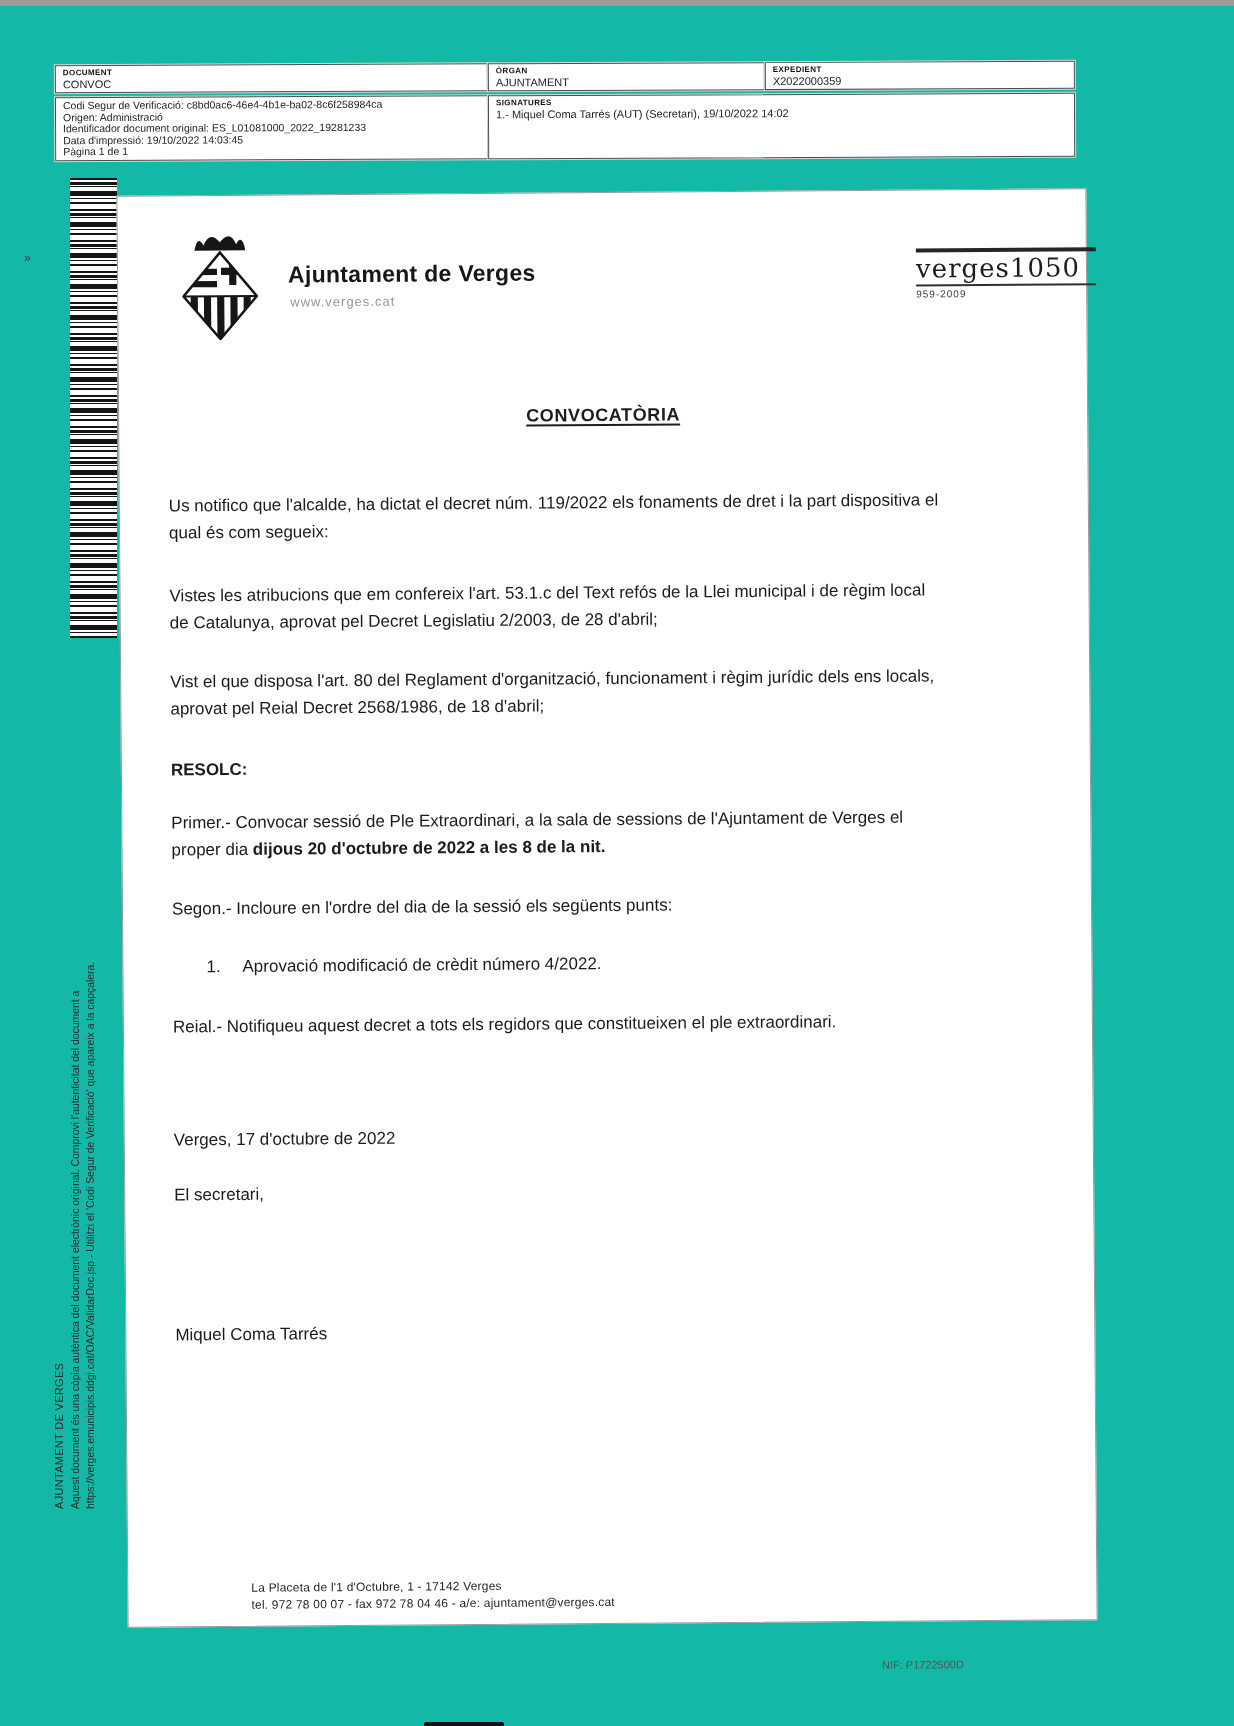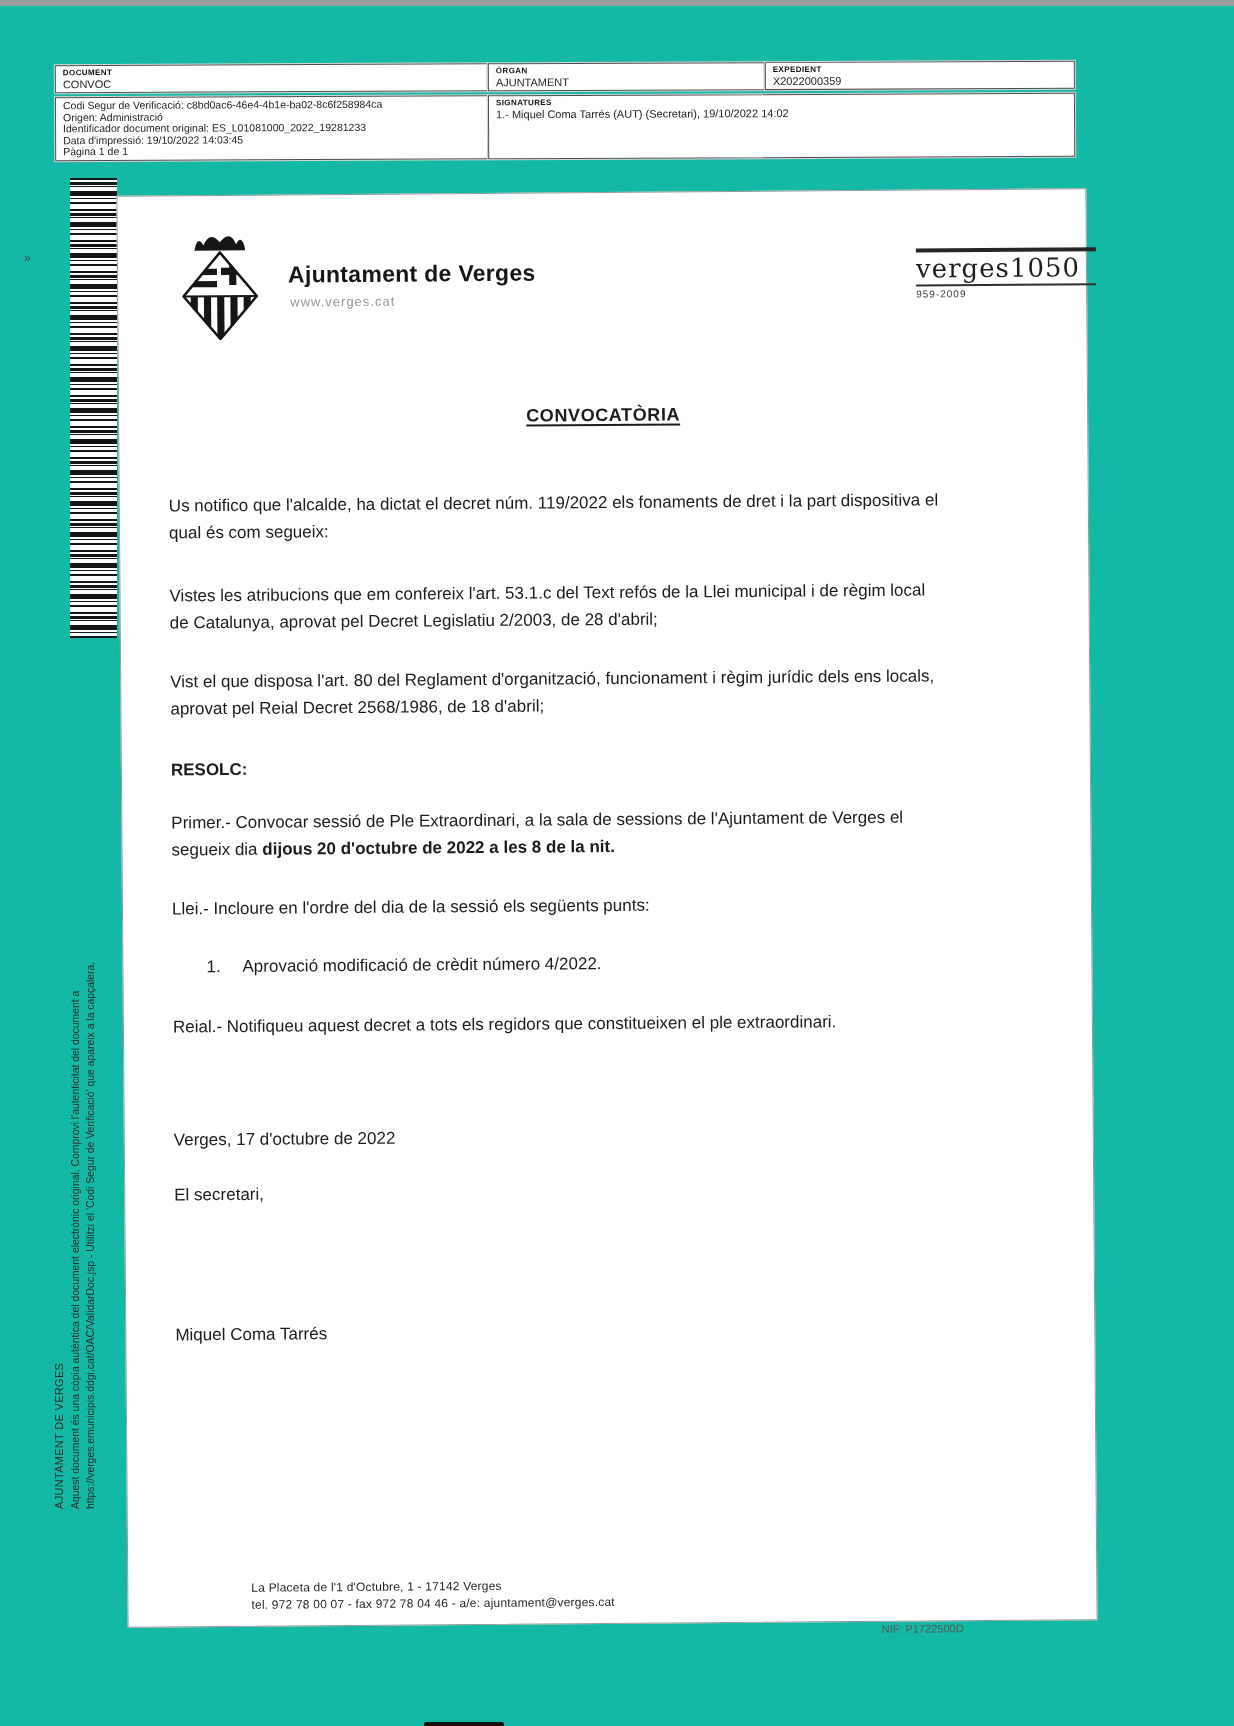--- a/index.html
+++ b/index.html
@@ -49,21 +49,21 @@
   .vcap{font-size:10px;letter-spacing:1px;color:#3c3c3c;margin-top:2px;}
   .title-row{position:absolute;left:0;top:212px;width:100%;text-align:center;}
   .title-text{font-size:18px;font-weight:bold;letter-spacing:.6px;text-decoration:underline;text-underline-offset:3px;text-decoration-thickness:2px;}
   .para{position:absolute;left:49px;width:882px;font-size:17px;line-height:27px;color:#1b1b1b;}
   .pline{display:block;}
   .bold{font-weight:bold;}
   .ulab{text-underline-offset:2px;}
   .agenda-row{display:flex;}
   .agenda-num{width:36px;flex:0 0 36px;margin-left:34px;}
   .footer-addr{position:absolute;left:123px;top:1384px;font-size:12px;line-height:17px;letter-spacing:.2px;color:#1f1f1f;}
-  .footer-nif{position:absolute;left:753px;top:1432px;font-size:11px;color:#555;}
+  .footer-nif{position:absolute;left:753px;top:1468px;font-size:11px;color:#555;}
 </style>
 </head>
 <body>
 
 <div class="page">
 
   <div class="hdr-wrap">
     <div class="hdr hdr-row1">
       <div class="hcell" style="width:433px">
         <span class="hlabel">DOCUMENT</span>
@@ -148,25 +148,25 @@
 
     <div class="para" style="top:472px">
       <span class="pline">Vist el que disposa l'art. 80 del Reglament d'organització, funcionament i règim jurídic dels ens locals,</span>
       <span class="pline">aprovat pel Reial Decret 2568/1986, de 18 d'abril;</span>
     </div>
 
     <div class="para bold" style="top:560px">RESOLC:</div>
 
     <div class="para" style="top:613px">
       <span class="ulab">Primer.-</span><span> Convocar sessió de Ple Extraordinari, a la sala de sessions de l'Ajuntament de Verges el</span>
-      <span class="pline"><span>segueix dia </span><span class="bold">dijous 20 d'octubre de 2022 a les 8 de la nit.</span></span>
+      <span class="pline"><span>proper dia </span><span class="bold">dijous 20 d'octubre de 2022 a les 8 de la nit.</span></span>
     </div>
 
     <div class="para" style="top:699px">
-      <span class="ulab">Llei.-</span><span> Incloure en l'ordre del dia de la sessió els següents punts:</span>
+      <span class="ulab">Segon.-</span><span> Incloure en l'ordre del dia de la sessió els següents punts:</span>
     </div>
 
     <div class="para agenda-row" style="top:757px">
       <span class="agenda-num">1.</span>
       <span>Aprovació modificació de crèdit número 4/2022.</span>
     </div>
 
     <div class="para" style="top:817px">
       <span class="ulab">Reial.-</span><span> Notifiqueu aquest decret a tots els regidors que constitueixen el ple extraordinari.</span>
     </div>

